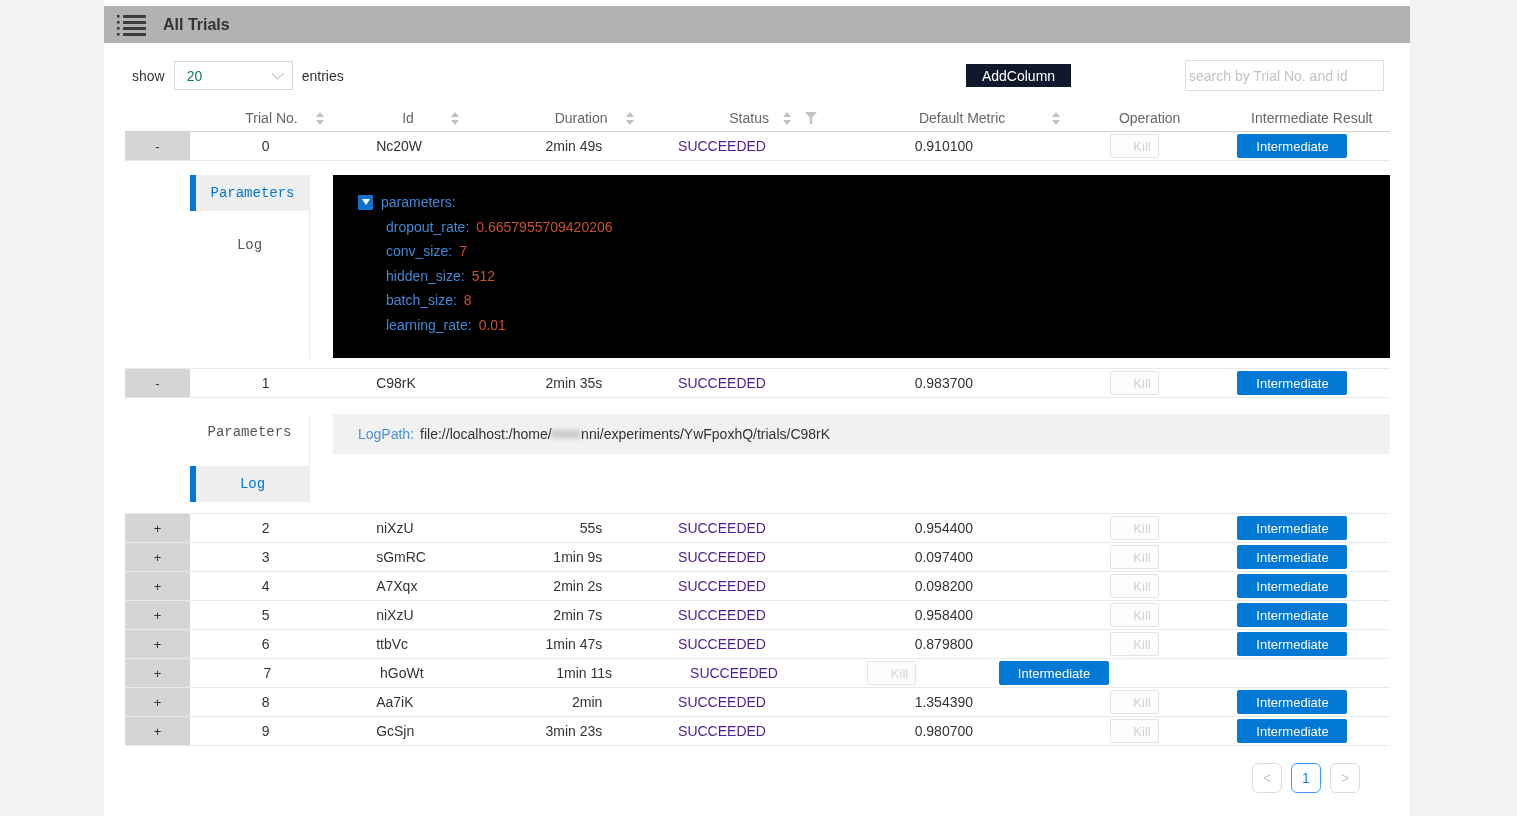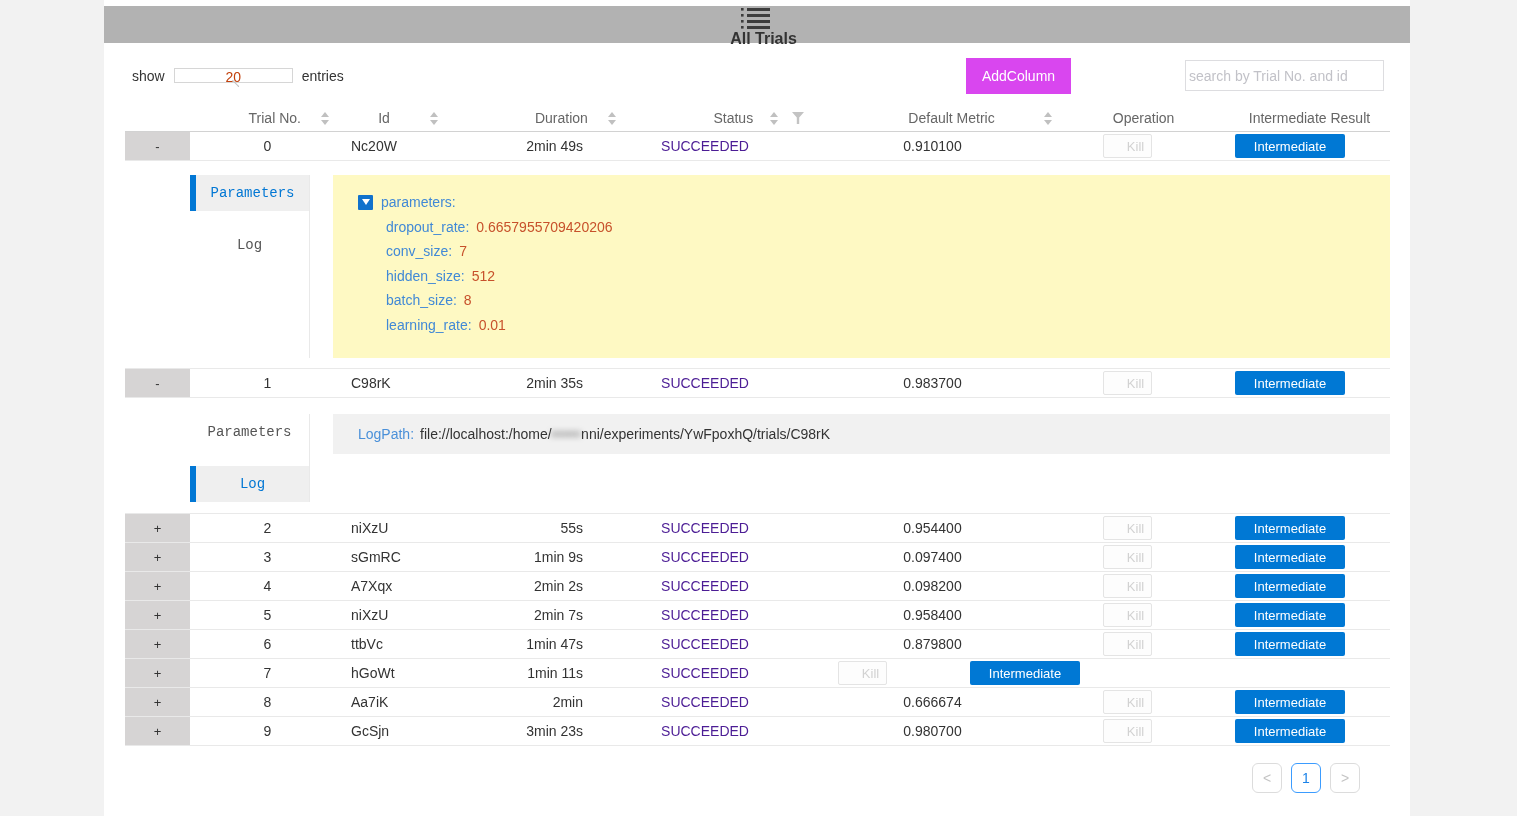--- a/index.html
+++ b/index.html
@@ -11,44 +11,44 @@
     color:#333;
   }
   .panel {
     position:absolute; left:104px; top:0;
     width:1306px; height:816px; background:#ffffff;
   }
 
   
   .titlebar {
     margin-top:6px; height:37px; background:#b2b2b2;
-    display:flex; align-items:center; padding-left:13px;flex-direction:column;
+    display:flex; align-items:center; padding-left:13px;
   }
   .titlebar .list-icon { margin-right:14px; display:flex; }
   .titlebar .title { font-size:16px; font-weight:700; color:#333; }
 
   
   .controls {
     display:flex; align-items:center;
     margin:17px 26px 0 28px; height:31px;
   }
   .lbl { font-size:14px; color:#333; }
   .select-box {
-    width:119px; height:15px; margin:0 9px;
+    width:119px; height:29px; margin:0 9px;
     border:1px solid #d6d6d6; background:#fff;
     display:flex; align-items:center; justify-content:space-between;
-    padding:0 12px; font-size:14px; color:#c2410c; cursor:pointer;flex-direction:column;
+    padding:0 12px; font-size:14px; color:#0f766e; cursor:pointer;
   }
   .chev-down {
     width:9px; height:9px; border-right:1.5px solid #c3c3c3; border-bottom:1.5px solid #c3c3c3;
     transform:rotate(45deg) translateY(-3px);
   }
   .btn-addcolumn {
-    margin-left:auto; width:105px; height:36px;
-    background:#d946ef; color:#fff; border:none;
+    margin-left:auto; width:105px; height:23px;
+    background:#0f172a; color:#fff; border:none;
     font-size:14px; font-family:inherit; cursor:pointer;
   }
   .search-input {
     margin-left:114px; width:199px; height:31px;
     border:1px solid #dddde0; padding:0 3px;
     font-size:14px; color:#333; font-family:inherit; outline:none;
   }
   .search-input::placeholder { color:#c2c2c8; }
 
   
@@ -59,21 +59,21 @@
   }
   .hcell { position:relative; height:100%; display:flex; align-items:center; justify-content:center; }
   .hcell.left { justify-content:flex-start; padding-left:6px; }
   .trow {
     display:flex; height:29px; border-bottom:1px solid #e9e9e9;
     font-size:14px; color:#333; background:#fff;
   }
   .tcell { display:flex; align-items:center; justify-content:center; }
   .c-expand { width:65px; }
   .c-trial  { width:155px; }
-  .c-id     { width:115px; justify-content:flex-start; padding-left:6px; }
+  .c-id     { width:115px; justify-content:flex-start; padding-left:6px;margin-left:29px; }
   .c-dur    { width:150px; justify-content:flex-end; padding-right:27px; }
   .c-status { width:190px; }
   .c-metric { width:265px; }
   .c-op     { width:125px; }
   .c-inter  { width:200px; }
 
   .expander {
     width:65px; height:100%; background:#d6d4d4;
     display:flex; align-items:center; justify-content:center;
     font-size:13px; color:#333; cursor:pointer; user-select:none;
@@ -104,21 +104,21 @@
   .tabs-col { width:120px; border-right:1px solid #e9e9e9; align-self:stretch;font-family:Liberation Mono, monospace; }
   .tab {
     height:36px; display:flex; align-items:center; justify-content:center;
     font-size:14px; color:#555; cursor:pointer;
   }
   .tab.active { background:#efefef; border-left:6px solid #0277d4; color:#0277d4; }
   .tab + .tab { margin-top:16px; }
 
   .param-panel {
     margin-left:23px; width:1057px; height:183px;
-    background:#fef9c3; padding:15px 0 0 25px;
+    background:#000000; padding:15px 0 0 25px;
   }
   .tree-line { height:24.5px; display:flex; align-items:center; font-size:14px; }
   .tree-line.indent { margin-left:28px; }
   .tree-toggle {
     width:15px; height:15px; background:#1172cc; margin-right:8px;
     display:flex; align-items:center; justify-content:center; cursor:pointer; border-radius:1px;
   }
   .tree-toggle .tri { width:0; height:0; border-left:4px solid transparent; border-right:4px solid transparent; border-top:6px solid #fff; }
   .tree-key { color:#4189d6; margin-right:7px; }
   .tree-val { color:#c7512b; }
@@ -410,21 +410,21 @@
     </div>
 
     <div class="trow">
       <div class="tcell c-expand">
           <span class="expander">+</span>
         </div>
       <div class="tcell c-trial">8</div>
       <div class="tcell c-id">Aa7iK</div>
       <div class="tcell c-dur">2min</div>
       <div class="tcell c-status status-succeeded">SUCCEEDED</div>
-      <div class="tcell c-metric">0.666674</div>
+      <div class="tcell c-metric">1.354390</div>
       <div class="tcell c-op">
           <button class="btn-kill">Kill</button>
         </div>
       <div class="tcell c-inter">
           <button class="btn-intermediate">Intermediate</button>
         </div>
     </div>
 
     <div class="trow">
       <div class="tcell c-expand">

